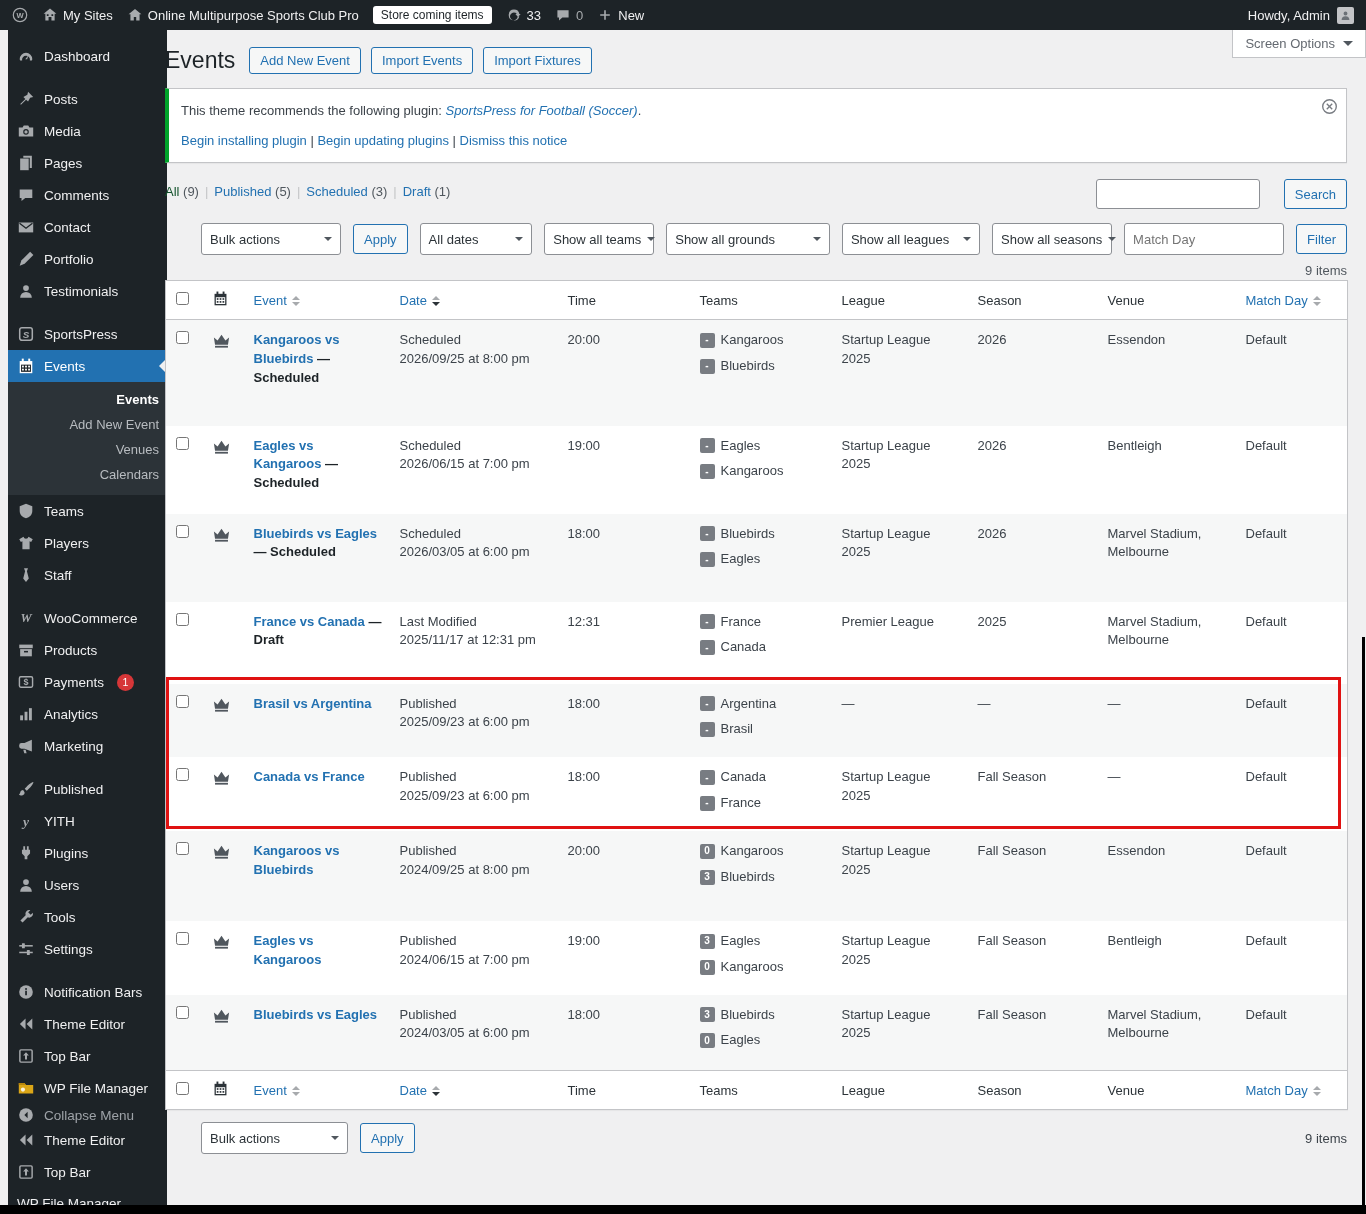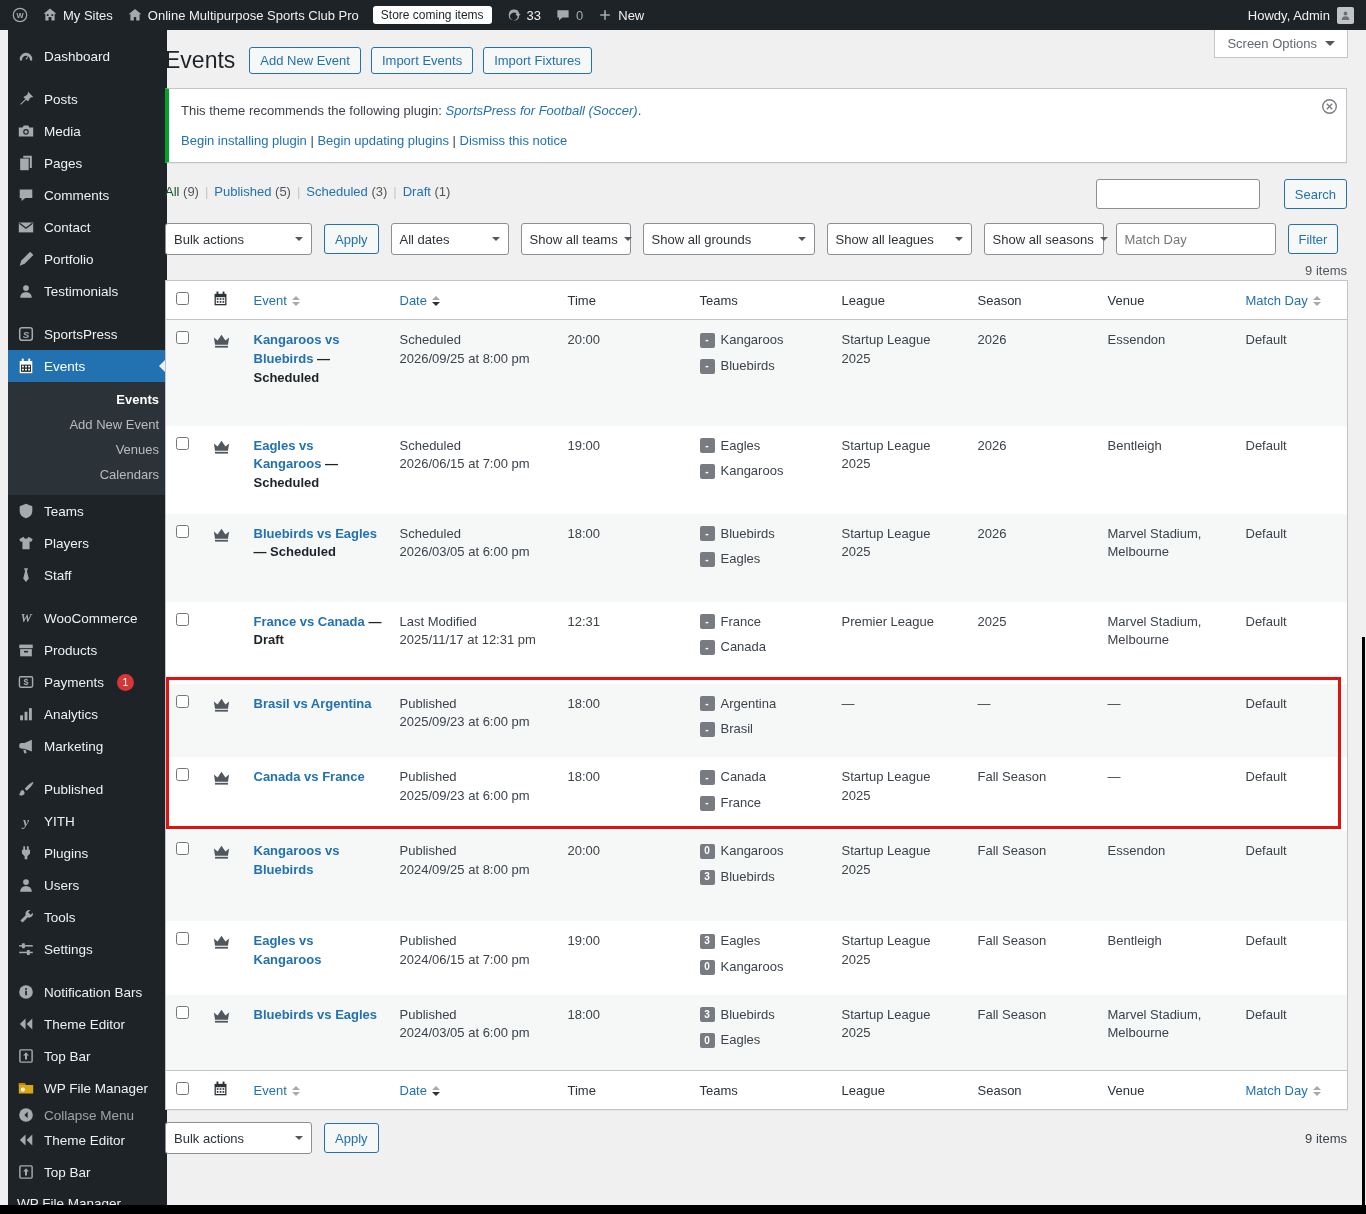--- a/index.html
+++ b/index.html
@@ -33,21 +33,21 @@
   .menu-item.tight{padding-top:2px; padding-bottom:0px;}
   .menu-gap{height:11px;}
   .menu-arrow{position:absolute; right:0; top:50%; margin-top:-8px; width:0; height:0; border:8px solid transparent; border-right-color:var(--pagebg);}
   .submenu{background:var(--submenubg); padding:5px 0 8px;}
   .submenu-item{padding:5px 8px 5px 12px; font-size:13px; color:#b8bcc0; cursor:pointer;}
   .submenu-item.current{color:#fff; font-weight:bold;}
   .badge-red{background:#d63638; color:#fff; border-radius:50%; width:17px; height:17px; font-size:10.5px; display:inline-flex; align-items:center; justify-content:center; margin-left:4px;}
 
   
   #content{position:absolute; top:30px; left:145px; width:1221px; height:1184px; padding:0 19px 0 20px;}
-  #screen-options{position:absolute; top:0; right:18px; background:#fff; border:1px solid var(--border); border-top:none; padding:6px 12px; color:var(--muted); cursor:pointer; display:flex; gap:8px; align-items:center;}
+  #screen-options{position:absolute; top:0; right:0; background:#fff; border:1px solid var(--border); border-top:none; padding:6px 12px; color:var(--muted); cursor:pointer; display:flex; gap:8px; align-items:center;}
   #screen-options .caret{width:0;height:0;border:5px solid transparent;border-top-color:#50575e;margin-top:4px;}
   .title-row{display:flex; align-items:center; gap:10px; padding-top:17px;}
   #page-title{font-size:23px; font-weight:400; color:#1d2327; margin-right:4px;}
   .page-btn{background:#f6f7f7; border:1px solid var(--accent); color:var(--accent); border-radius:3px; padding:5px 10px; font-size:13px; cursor:pointer; font-family:inherit;}
 
   .notice{position:relative; background:#fff; border:1px solid var(--border); border-left:4px solid #00a32a; box-shadow:0 1px 1px rgba(0,0,0,.04); margin-top:14px; padding:2px 38px 2px 12px;}
   .notice p{margin:10px 0; line-height:1.5;}
   .notice a{}
   .notice .plug{font-style:italic;}
   .notice .dismiss{position:absolute; top:9px; right:8px; color:#787c82; cursor:pointer; width:17px; height:17px;}
@@ -57,21 +57,21 @@
   .subsubsub .cur{color:#14532d; font-weight:400;}
   .subsubsub .cnt{color:#50575e; font-weight:400;}
   .subsubsub .sep{margin:0 6px; color:#c3c4c7;}
   .search-box{display:flex; gap:24px; align-items:center;}
   .search-box input{width:164px; height:30px; border:1px solid #8c8f94; border-radius:3px; padding:0 8px; font-family:inherit; font-size:13px;}
   .btn{background:#f6f7f7; border:1px solid var(--accent); color:var(--accent); border-radius:3px; height:30px; padding:0 10px; font-size:13px; cursor:pointer; font-family:inherit;}
 
   .filter-row{display:flex; gap:12px; margin-top:14px; align-items:center;}
   .sel{height:32px; background:#fff; border:1px solid #8c8f94; border-radius:3px; display:flex; align-items:center; justify-content:space-between; padding:0 8px; cursor:pointer; color:#2c3338; gap:6px; white-space:nowrap;}
   .sel .caret{width:0;height:0;border:4.5px solid transparent;border-top-color:#50575e;margin-top:4px; flex:0 0 auto;}
-  .w-bulk{width:147px;} .w-dates{width:118px;} .w-teams{width:110px;} .w-grounds{width:172px;} .w-leagues{width:145px;} .w-seasons{width:120px;}
+  .w-bulk{width:147px;margin-left:36px;} .w-dates{width:118px;} .w-teams{width:110px;} .w-grounds{width:172px;} .w-leagues{width:145px;} .w-seasons{width:120px;}
   .matchday{width:160px; height:32px; border:1px solid #8c8f94; border-radius:3px; padding:0 8px; font-family:inherit; font-size:13px; color:#2c3338;}
   .items-line{text-align:right; color:#50575e; margin-top:8px;}
 
   
   #table-wrap{position:relative; margin-top:2px;}
   table.events{width:100%; border:1px solid var(--border); background:#fff; border-collapse:collapse; table-layout:fixed; box-shadow:0 1px 1px rgba(0,0,0,.04);}
   table.events th{font-weight:400; text-align:left; padding:9px 10px; color:#2c3338; font-size:13px;}
   thead th{border-bottom:1px solid var(--border);}
   tfoot th{border-top:1px solid var(--border);}
   td{vertical-align:top; padding:11px 6px 11px 10px; font-size:13px; color:var(--text); line-height:1.45;}

